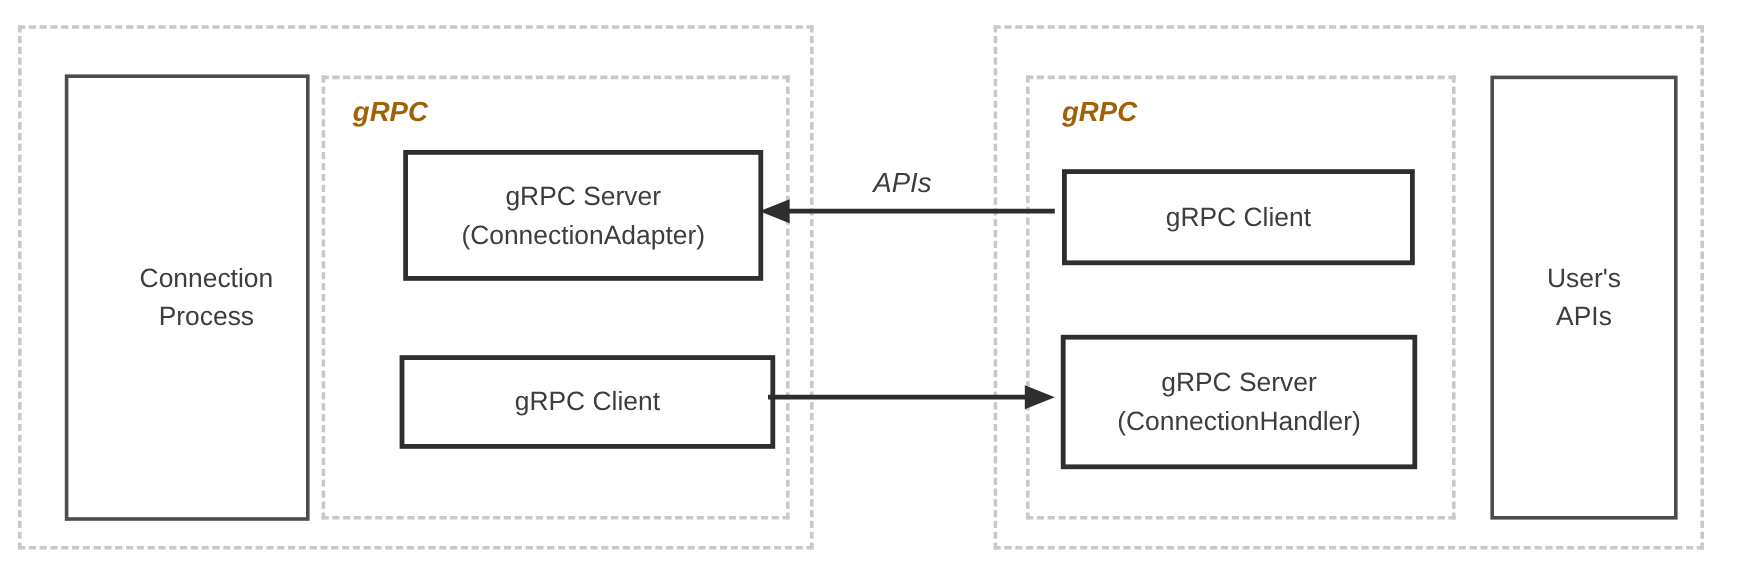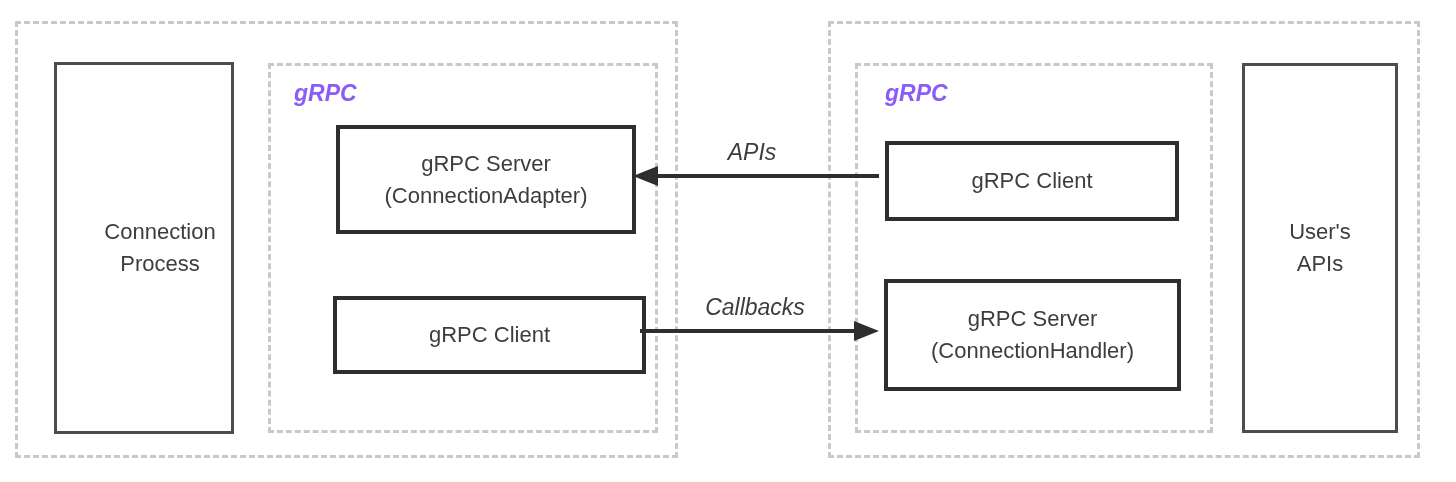--- a/index.html
+++ b/index.html
@@ -9,35 +9,35 @@
   }
   .dashed{position:absolute;border:3px dashed #c9c9c9;box-sizing:border-box;background:transparent;}
   .solidbox{
     position:absolute;box-sizing:border-box;background:#ffffff;
     display:flex;align-items:center;justify-content:center;text-align:center;
     font-size:22px;line-height:32px;white-space:pre-line;
   }
   .innerbox{border:4px solid #2e2e2e;}
   .tallbox{border:3px solid #4d4d4d;}
   .grpc-label{
-    position:absolute;font-size:23px;font-style:italic;font-weight:600;color:#8b5cf6;
+    position:absolute;font-size:23px;font-style:italic;font-weight:600;color:#a16207;
   }
   .arrow-label{
     position:absolute;font-size:23px;font-style:italic;color:#3d3d3d;text-align:center;
   }
   .arrow-svg{position:absolute;left:0;top:0;}
 </style>
 </head>
 <body>
 
 <div class="stage">
 
   <div class="dashed" style="left:15px;top:21px;width:663px;height:437px;">
 
-    <div class="solidbox tallbox" style="left:36px;top:38px;width:180px;height:372px;padding-left:32px;">
+    <div class="solidbox tallbox" style="left:36px;top:38px;width:204px;height:372px;padding-left:32px;">
       <span>Connection
 Process</span>
     </div>
 
     <div class="dashed" style="left:250px;top:39px;width:390px;height:370px;border-width:3px;">
       <div class="grpc-label" style="left:23px;top:14px;">gRPC</div>
 
       <div class="solidbox innerbox" style="left:65px;top:59px;width:300px;height:109px;">
         <span>gRPC Server
 (ConnectionAdapter)</span>
@@ -78,15 +78,14 @@
     </g>
 
     <g>
       <line x1="640" y1="331" x2="856" y2="331" stroke="#2e2e2e" stroke-width="4"></line>
       <polygon points="879,331 854,321 854,341" fill="#2e2e2e"></polygon>
     </g>
   </svg>
 
   <div class="arrow-label" style="left:697px;top:139px;width:110px;">APIs</div>
 
-  <div class="arrow-label" style="left:690px;top:294px;width:130px;">Callbacks</div>
 
 </div>
 
 </body></html>

